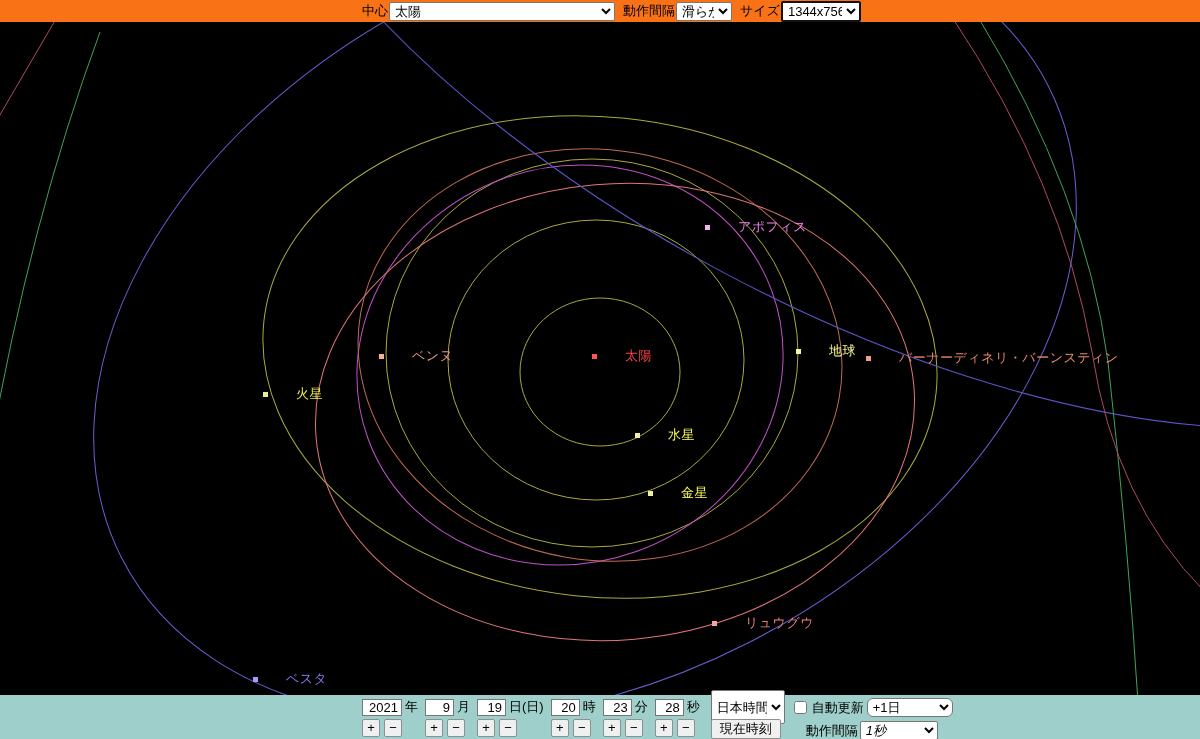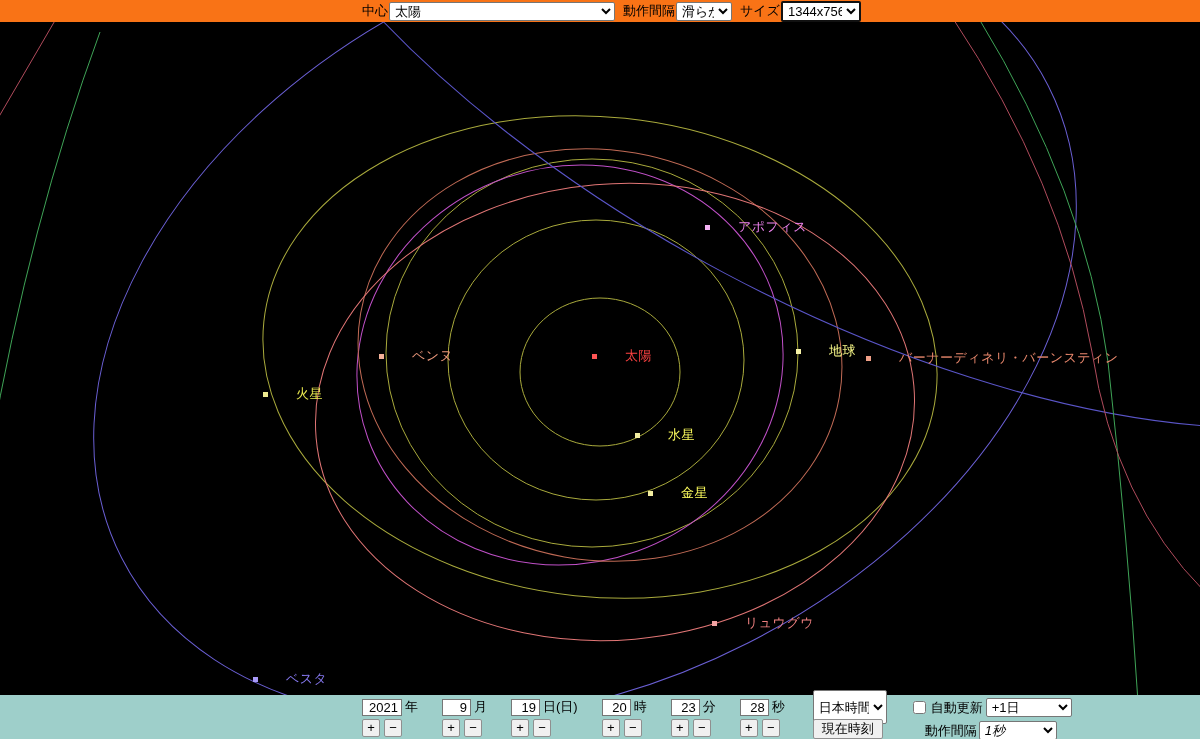--- a/index.html
+++ b/index.html
@@ -19,33 +19,33 @@
 
   
   #canvas { position:absolute; top:22px; left:0; width:1200px; height:673px; background:#000; overflow:hidden; }
   #orbit-svg { position:absolute; top:0; left:0; }
   .body-label { position:absolute; display:flex; align-items:center; white-space:nowrap;
                 font-size:13px; transform:translate(-2px,-8px); letter-spacing:0.5px;gap:24px; }
   .body-label .mk { width:5px; height:5px; display:inline-block; margin-right:4px; flex:0 0 auto; }
 
   
   #bottombar { top:695px; height:44px; align-items:flex-start; }
-  #bottombar .inner { margin-left:362px; display:flex; gap:24px; padding-top:3px; }
+  #bottombar .inner { margin-left:362px; display:flex; gap:7px; padding-top:3px; }
   .unit-col { display:flex; flex-direction:column; gap:3px; }
   .unit-top { display:flex; align-items:center; gap:3px; height:18px; }
   .unit-btns { display:flex; gap:4px; }
   input.dt { height:17px; font-size:13px; text-align:right; padding:0 3px; border:1px solid #767676;
              background:#fff; font-family:"Liberation Sans",sans-serif; }
   input.w-year { width:40px; } input.w-2 { width:29px; }
   button { font-family:"Liberation Sans",sans-serif; font-size:13px; color:#000;
            background:#f0f0f0; border:1px solid #8f8f8f; border-radius:2px; cursor:default; }
   button.step { width:18px; height:18px; font-size:13px; line-height:14px; padding:0; }
   #now-button { height:20px; padding:0 8px; }
   #tz-select { width:74px; height:34px; }
-  #step-select { width:86px; height:19px; }
+  #step-select { width:86px; height:19px;border-radius:6px; }
   #interval-select { width:78px; height:19px; margin-left:2px;font-style:italic; }
   .auto-row { display:flex; align-items:center; gap:3px; height:19px; }
   .auto-row input[type=checkbox] { width:13px; height:13px; margin:0 2px; }
   .interval-row { display:flex; align-items:flex-end; height:20px; margin-left:14px; }
 </style>
 </head>
 <body>
 
 <div class="bar" id="topbar" style="background: #f97316;">
   <span class="spacer"></span>

